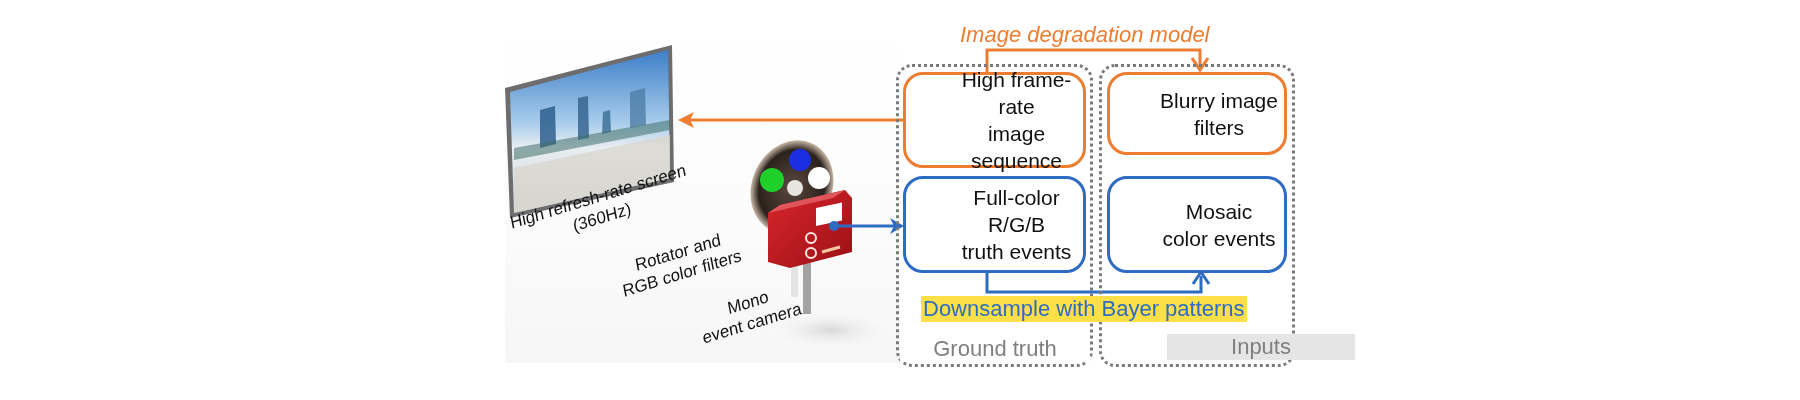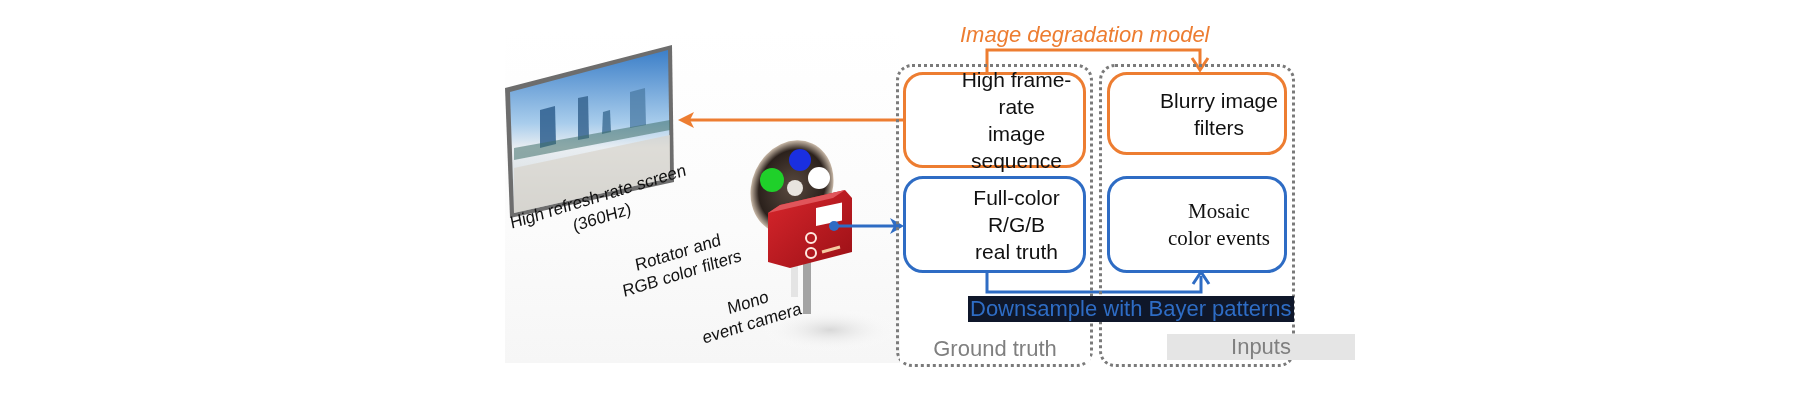--- a/index.html
+++ b/index.html
@@ -103,38 +103,38 @@
 
 <div class="abs box orange" style="left:903px; top:72px; width:183px; height:96px;">
   <div>
     <span>High frame-rate</span>
     <span>image sequence</span>
   </div>
 </div>
 <div class="abs box blue" style="left:903px; top:176px; width:183px; height:97px;">
   <div>
     <span>Full-color R/G/B</span>
-    <span>real truth</span>
+    <span>truth events</span>
   </div>
 </div>
 <div class="abs box orange" style="left:1107px; top:72px; width:180px; height:83px;">
   <div>
     <span>Blurry image</span>
     <span>filters</span>
   </div>
 </div>
-<div class="abs box blue" style="left:1107px; top:176px; width:180px; height:97px;font-family:Liberation Serif, serif;">
+<div class="abs box blue" style="left:1107px; top:176px; width:180px; height:97px;">
   <div>
     <span>Mosaic</span>
     <span>color events</span>
   </div>
 </div>
 
 <div class="abs title-orange" style="left:960px; top:22px;font-style:italic;">Image degradation model</div>
-<div class="abs title-blue" style="left:968px; top:296px; background:#0f172a; padding:0 2px;">Downsample with Bayer patterns</div>
+<div class="abs title-blue" style="left:921px; top:296px; background:#fde047; padding:0 2px;">Downsample with Bayer patterns</div>
 
 <div class="abs group-label" style="left:900px; top:336px; width:190px; background:#fff;text-align:center;">Ground truth</div>
 <div class="abs group-label" style="left:1167px; top:334px; width:188px; background:#e5e5e5;">Inputs</div>
 
 <div class="abs rot-label" style="left:505px; top:186px; width:190px; transform: rotate(-17deg) skewX(-6deg);">
   <div>High refresh-rate screen</div>
   <div>(360Hz)</div>
 </div>
 <div class="abs rot-label" style="left:605px; top:242px; width:150px; transform: rotate(-17deg) skewX(-6deg);">
   <div>Rotator and</div>

